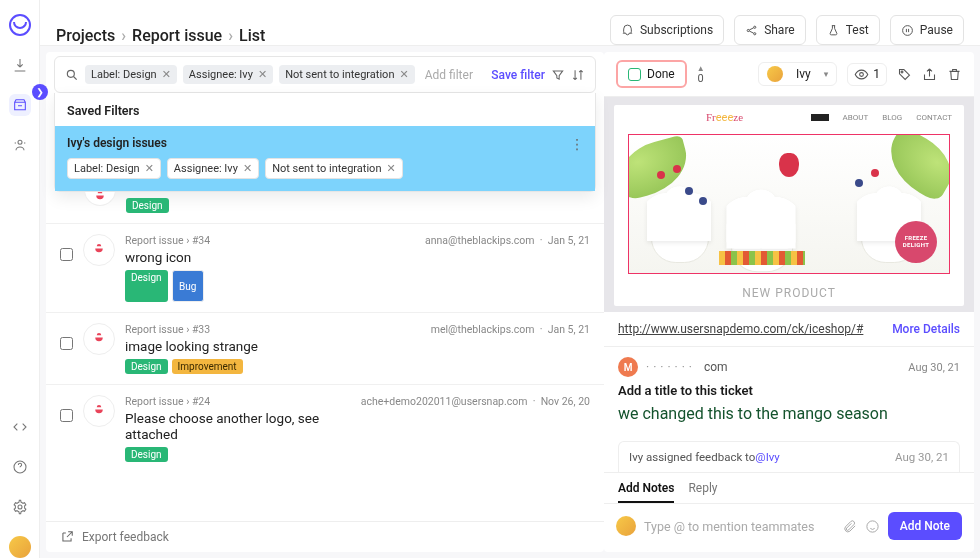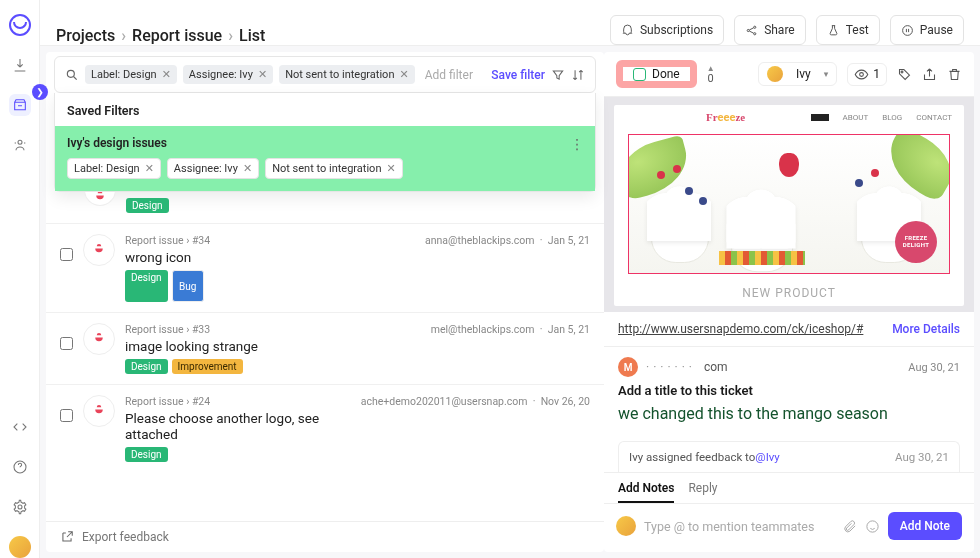--- a/index.html
+++ b/index.html
@@ -24,21 +24,21 @@
 .listpane{width:558px;display:flex;flex-direction:column;min-width:0;position:relative;background:#fff;margin:6px 0 6px 6px;border-radius:4px}
 .filterbar{display:flex;align-items:center;gap:6px;padding:8px 10px;border:1px solid #e6e6e6;border-radius:6px;margin:4px 8px 0 8px;background:#fff}
 .filterbar .search-ico{width:14px;height:14px;stroke:#666;fill:none;stroke-width:2}
 .chip{background:#eceef1;border-radius:4px;padding:3px 6px;font-size:11px;color:#333;display:flex;align-items:center;gap:5px}
 .chip .x{color:#888;cursor:pointer;font-size:11px}
 .addfilter{color:#aaa;font-size:12px;padding-left:4px}
 .savefilter{color:#5b4dff;font-size:12px;font-weight:500;cursor:pointer;margin-left:auto}
 .fb-ico{width:14px;height:14px;stroke:#666;fill:none;stroke-width:1.8;cursor:pointer}
 .savedpanel{margin:0 8px;border:1px solid #e6e6e6;border-top:none;border-radius:0 0 6px 6px;background:#fff;box-shadow:0 6px 16px rgba(0,0,0,0.08)}
 .savedpanel .hdr{padding:10px 12px 8px;font-weight:600;font-size:12.5px;color:#222}
-.savedrow{background:#86efac;margin:0;padding:10px 12px 12px;position:relative}
+.savedrow{background:#7dd3fc;margin:0;padding:10px 12px 12px;position:relative}
 .savedrow .title{font-weight:600;font-size:12px;margin-bottom:8px;color:#222}
 .savedrow .chips{display:flex;gap:6px}
 .savedrow .chip{background:#fff;border:1px solid #e3e3e3}
 .savedrow .kebab{position:absolute;right:10px;top:10px;color:#666;cursor:pointer;font-size:14px;letter-spacing:1px}
 .issuelist{flex:1;overflow:auto;padding-top:6px}
 .issue{display:flex;align-items:flex-start;gap:10px;padding:10px 14px;border-top:1px solid #f0f0f0}
 .issue input[type=checkbox]{margin-top:14px}
 .bug{width:32px;height:32px;border-radius:50%;background:#fff;border:1px solid #eee;display:flex;align-items:center;justify-content:center;flex-shrink:0;color:#e9445a}
 .bug svg{width:18px;height:18px;fill:currentColor}
 .ibody{flex:1;min-width:0}
@@ -46,33 +46,33 @@
 .ititle{font-size:13.5px;color:#222;margin:2px 0 5px}
 .labels{display:flex;gap:4px}
 .lbl{font-size:10px;color:#fff;padding:2px 6px;border-radius:3px}
 .lbl.design{background:#29b776}
 .lbl.bug{background:#3a7bd5}
 .lbl.improve{background:#f3b63f;color:#3a2a00}
 .imeta{font-size:10.5px;color:#888;text-align:right;white-space:nowrap}
 .exportbar{border-top:1px solid #eee;padding:8px 14px;display:flex;align-items:center;gap:8px;color:#777;font-size:12px;cursor:pointer}
 .detailpane{flex:1;display:flex;flex-direction:column;min-width:0;background:#fff;margin:6px 6px 6px 0;border-radius:4px}
 .dp-top{display:flex;align-items:center;gap:10px;padding:8px 12px;border-bottom:1px solid #eee}
-.done-btn{height:28px;padding:0 10px;border:7px solid #fca5a5;border-radius:6px;display:flex;align-items:center;gap:6px;font-size:12px;cursor:pointer;background:#fff}
+.done-btn{height:28px;padding:0 10px;border:2px solid #fca5a5;border-radius:6px;display:flex;align-items:center;gap:6px;font-size:12px;cursor:pointer;background:#fff}
 .done-btn .box{width:13px;height:13px;border:1.5px solid #29b776;border-radius:3px}
 .prio{display:flex;flex-direction:column;align-items:center;font-size:11px;color:#555;gap:0;line-height:1}
 .prio .arr{font-size:8px;color:#888}
 .dp-top .grow{flex:1}
 .user-pill{display:flex;align-items:center;gap:13px;font-size:12px;cursor:pointer;border:1px solid #eee;border-radius:6px;padding:3px 8px}
 .user-pill .uav{width:16px;height:16px;border-radius:50%;background:linear-gradient(135deg,#f7c948,#e9a23b)}
 .view-pill{display:flex;align-items:center;gap:4px;border:1px solid #eee;border-radius:6px;padding:3px 6px;font-size:12px}
 .dp-ico{width:15px;height:15px;stroke:#555;fill:none;stroke-width:1.7;cursor:pointer}
 .shot{background:#e7e6ea;padding:8px 10px 6px;display:flex;flex-direction:column;align-items:center}
 .shot-inner{width:100%;background:#fff;border-radius:2px;overflow:hidden}
 .shot-nav{display:flex;justify-content:flex-end;gap:14px;align-items:center;padding:6px 12px;font-size:8px;color:#888}
-.brand{margin-right:auto;margin-left:80px;font-family:cursive;font-weight:700;color:#d8486d;font-size:11px}
+.brand{margin-right:auto;margin-left:80px;font-family:cursive;font-weight:400;color:#d8486d;font-size:11px}
 .brand .oo{color:#f3b63f}
 .hero{border:1.5px solid #e36;margin:4px 14px 6px;height:140px;position:relative;background:linear-gradient(180deg,#fff 0%,#f5f5f0 100%);overflow:hidden}
 .leaf{position:absolute;width:70px;height:50px;background:radial-gradient(ellipse at 30% 30%,#b7e06a,#7db53a);border-radius:60% 10% 70% 20%;opacity:.9}
 .leaf.l1{left:-10px;top:8px;transform:rotate(-15deg)}
 .leaf.l2{right:-6px;top:4px;transform:rotate(30deg) scaleX(-1)}
 .swirl{position:absolute;bottom:10px;width:72px;height:82px}
 .swirl::before{content:"";position:absolute;bottom:0;left:8px;width:56px;height:28px;background:#fff;border-radius:6px 6px 28px 28px;border:1px solid #e8e8e0}
 .swirl::after{content:"";position:absolute;bottom:22px;left:4px;width:64px;height:56px;background:radial-gradient(circle at 50% 90%,#fff 0 60%,transparent 61%),radial-gradient(circle at 30% 60%,#fff 0 45%,transparent 46%),radial-gradient(circle at 70% 60%,#fff 0 45%,transparent 46%),radial-gradient(circle at 50% 30%,#fff 0 30%,transparent 31%);filter:drop-shadow(0 2px 2px rgba(0,0,0,.08))}
 .swirl.s1{left:14px}
 .swirl.s2{left:96px;bottom:4px;transform:scale(1.08)}

